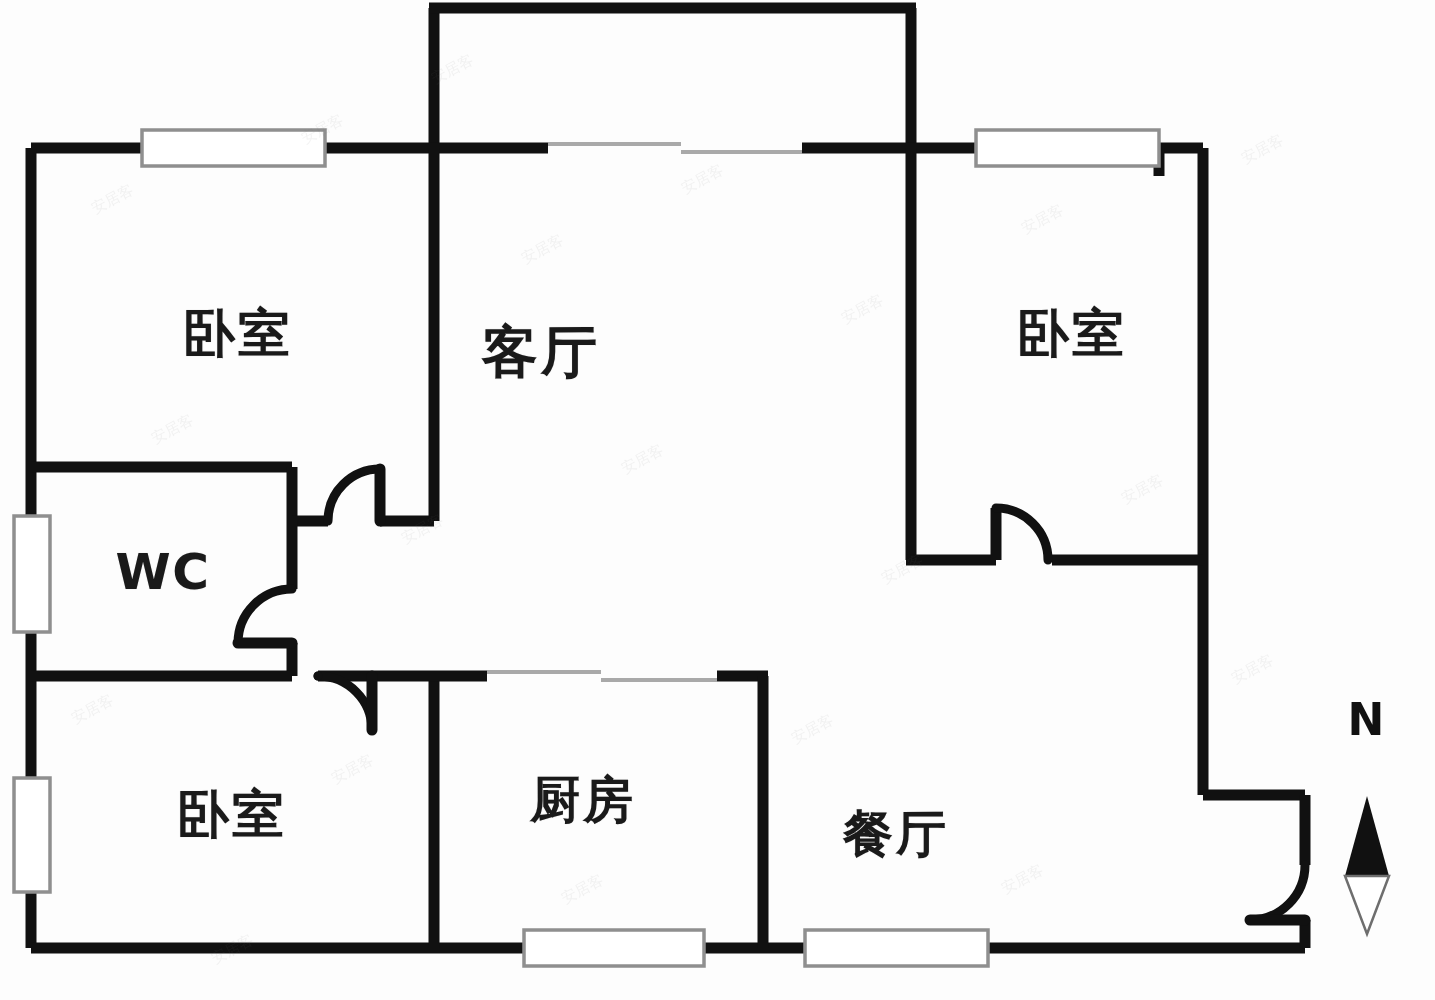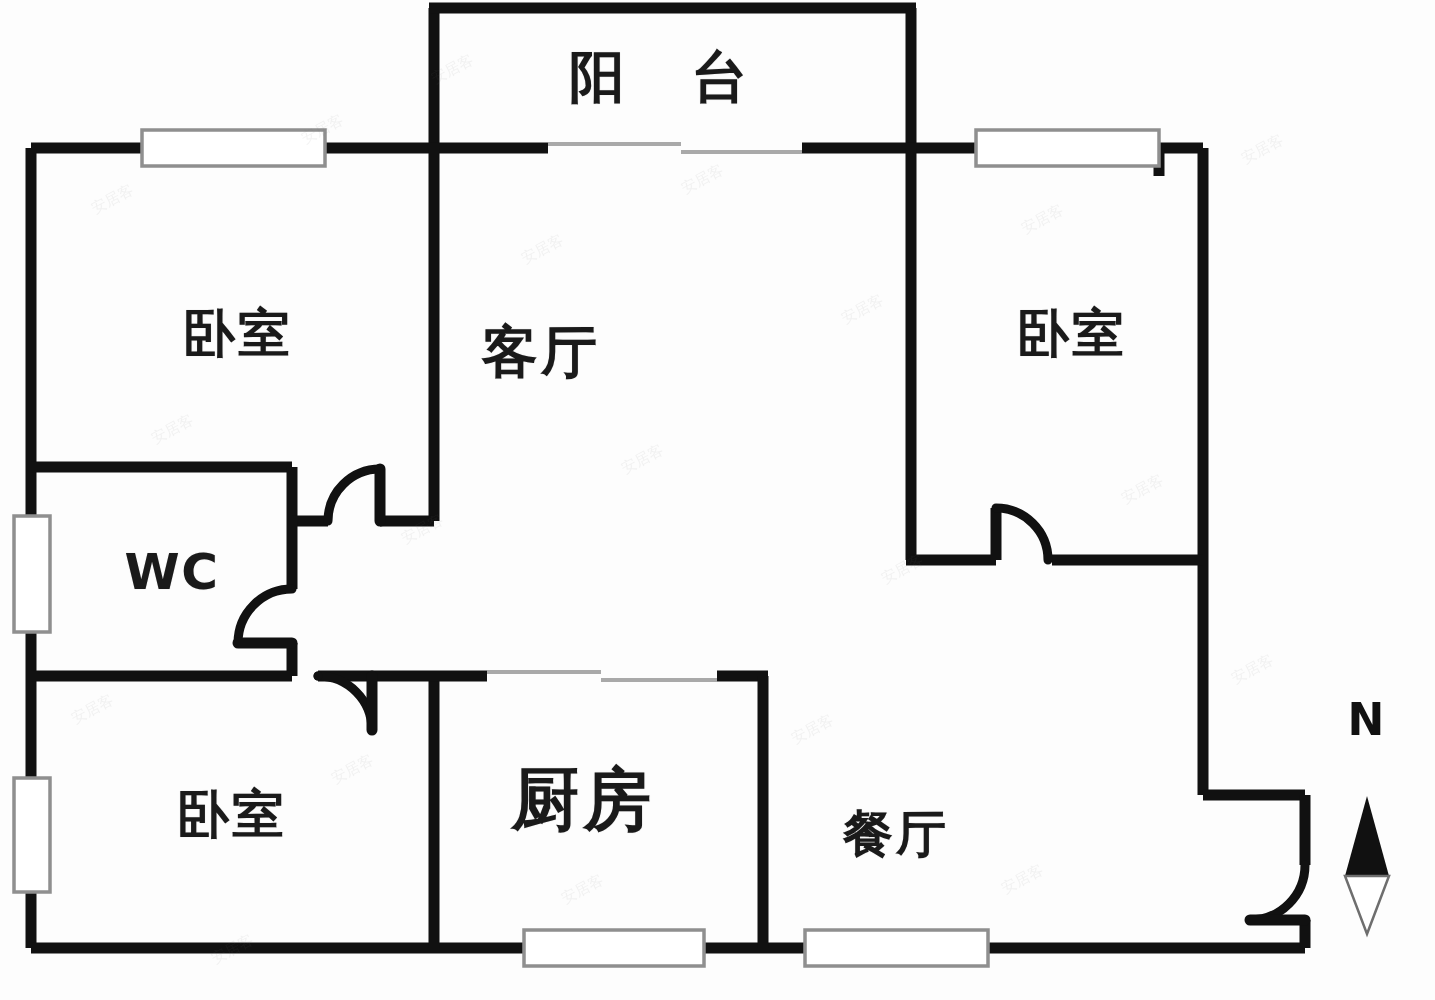--- a/index.html
+++ b/index.html
@@ -34,21 +34,21 @@
     font-weight: 700;
     white-space: nowrap;
     transform: translate(-50%, -50%);
     letter-spacing: 0.04em;
     text-shadow: 0 0 1px rgba(0,0,0,0.25);
   }
   .label-balcony   { font-size: 56px; letter-spacing: 0.42em; }
   .label-living    { font-size: 56px; letter-spacing: 0.06em; text-align: center; }
   .label-bedroom   { font-size: 52px; letter-spacing: 0.06em; text-align: center; }
   .label-wc        { font-size: 50px; letter-spacing: 0.03em; font-family: "DejaVu Sans", "Liberation Sans", sans-serif; }
-  .label-kitchen   { font-size: 68px; letter-spacing: 0.06em; }
+  .label-kitchen   { font-size: 50px; letter-spacing: 0.06em; }
   .label-dining    { font-size: 50px; letter-spacing: 0.06em; }
   .compass-letter {
     position: absolute;
     font-size: 44px;
     font-weight: 700;
     color: #111111;
     font-family: "DejaVu Sans", "Liberation Sans", sans-serif;
     transform: translate(-50%, -50%);
   }
   .watermark {
@@ -155,29 +155,28 @@
       <path d="M 372 676 L 372 730" stroke-width="11"></path>
 
       <path d="M 996 508 A 52 52 0 0 1 1048 560"></path>
 
       <path d="M 1305 865 A 55 55 0 0 1 1250 920"></path>
       <path d="M 1250 920 L 1305 920" stroke-width="11"></path>
     </g>
 
   </svg>
 
-  <div class="room-label label-balcony" style="left:670px; top:78px;">阳 台</div>
 
   <div class="room-label label-bedroom" style="left:238px; top:334px;">卧室</div>
 
   <div class="room-label label-living" style="left:541px; top:353px;">客厅</div>
 
   <div class="room-label label-bedroom" style="left:1072px; top:334px;">卧室</div>
 
-  <div class="room-label label-wc" style="left:172px; top:572px;text-align:right;">WC</div>
+  <div class="room-label label-wc" style="left:163px; top:572px;text-align:right;">WC</div>
 
   <div class="room-label label-bedroom" style="left:232px; top:815px;">卧室</div>
 
   <div class="room-label label-kitchen" style="left:583px; top:800px;">厨房</div>
 
   <div class="room-label label-dining" style="left:852px; top:834px;margin-left:44px;">餐厅</div>
 
   <div class="compass-letter" style="left:1366px; top:719px;">N</div>
 
   <svg style="position:absolute; left:1330px; top:790px; width:74px; height:150px;" viewBox="0 0 74 150" xmlns="http://www.w3.org/2000/svg">

